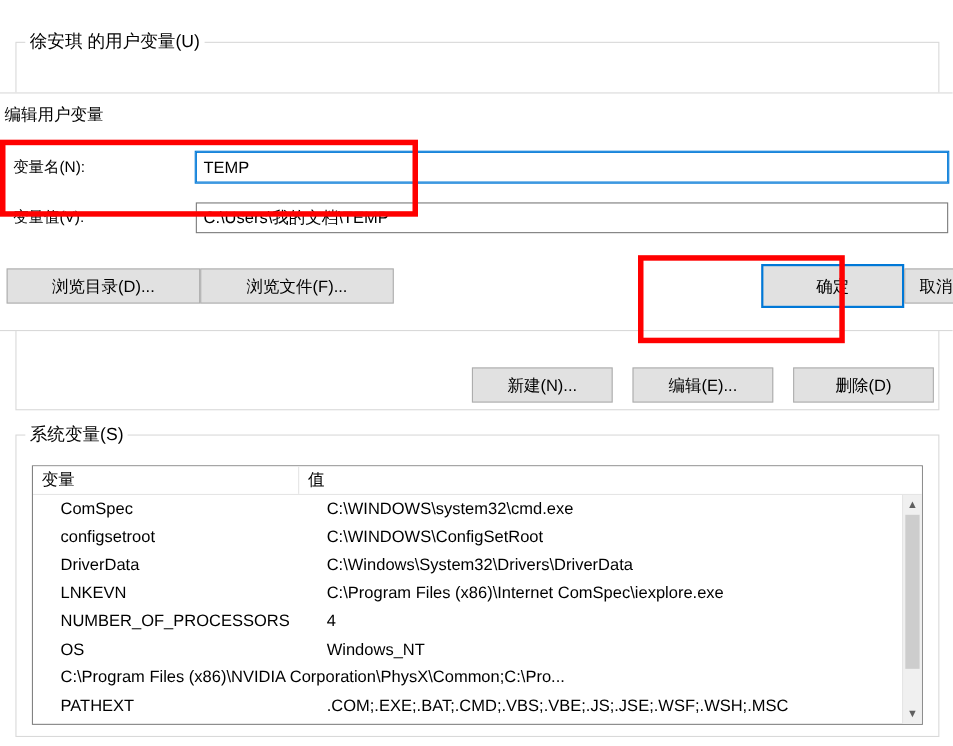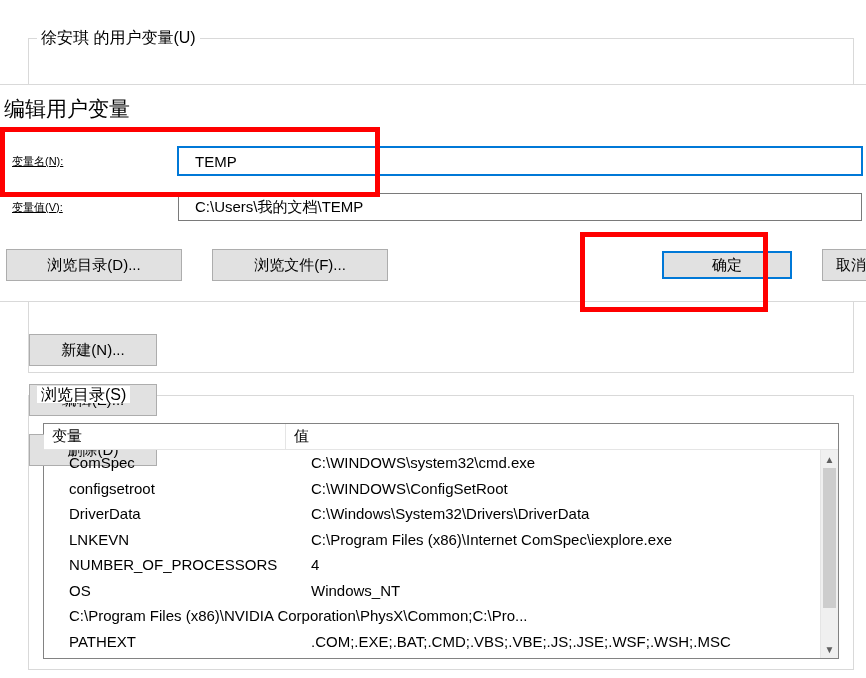--- a/index.html
+++ b/index.html
@@ -10,35 +10,34 @@
     font-size: 15px;
     background: #ffffff;
     color: #000;
     overflow: hidden;
   }
 
   
   .parent-body {
     position: absolute;
     top: 0; left: 0; right: 0; bottom: 0;
-    padding: 8px 12px 12px 28px;
+    padding: 8px 12px 12px 14px;
     background: #ffffff;
   }
   .groupbox { border: 1px solid #d9d9d9; margin-top: 14px; }
   .groupbox-top { margin-top: 30px; }
   .groupbox-label {
     position: relative; top: -11px; left: 8px;
     background: #ffffff; padding: 0 4px; font-size: 16px;
   }
   .user-gb-frame { height: 335px; }
 
   .button-row {
     display: flex; justify-content: flex-end; gap: 18px;
     margin: 10px 4px 0 0;
-    flex-direction: column;
   }
   .win-btn {
     width: 128px; height: 32px;
     background: #e1e1e1; border: 1px solid #adadad;
     font-size: 15px; font-family: inherit; cursor: pointer;
     display: flex; align-items: center; justify-content: center;
   }
 
   
   .sys-box {
@@ -100,47 +99,47 @@
   
   .edit-dialog {
     position: absolute;
     top: 84px; left: 0; right: 0;
     background: #ffffff;
     border-top: 1px solid #d9d9d9;
     border-bottom: 1px solid #d9d9d9;
     padding: 10px 0 20px 0;
   }
   .edit-title {
-    font-size: 21px; padding: 0 0 24px 4px;
+    font-size: 15px; padding: 0 0 24px 4px;
   }
   .edit-row {
     display: flex; align-items: center;
     margin: 0 0 18px 0; padding: 0 4px;
   }
   .edit-row .lbl {
-    width: 174px; padding-left: 8px; font-size: 11px; text-decoration: underline;
+    width: 174px; padding-left: 8px; font-size: 14px;
   }
   .edit-row input[type=text] {
     flex: 1; height: 28px;
     border: 1px solid #7a7a7a;
-    padding: 0 16px; font-size: 15px; font-family: inherit;
+    padding: 0 6px; font-size: 15px; font-family: inherit;
     background: #ffffff;
   }
   .edit-row input.focused {
     border: 1px solid #0078d7;
     outline: 1px solid #0078d7;
   }
   .edit-btn-row {
     display: flex; align-items: center;
-    padding: 10px 4px 0 6px; gap: 30px;
+    padding: 10px 4px 0 6px; 
   }
   .spacer { flex: 1; }
   .win-btn-wide { width: 176px; }
   .ok-btn {
-    width: 130px; height: 28px;
+    width: 130px; height: 40px;
     background: #e1e1e1; border: 2px solid #0078d7;
     font-size: 15px; font-family: inherit; cursor: pointer;
     display: flex; align-items: center; justify-content: center;
   }
 
   
   .redbox {
     position: absolute; border: 5px solid #ff0000;
     pointer-events: none; z-index: 50;
   }
@@ -155,21 +154,21 @@
     
     <div style="height:264px"></div>
     <div class="button-row">
       <button class="win-btn">新建(N)...</button>
       <button class="win-btn">编辑(E)...</button>
       <button class="win-btn">删除(D)</button>
     </div>
   </div>
 
   <div class="groupbox" style="margin-top:22px; padding-bottom:10px;">
-    <span class="groupbox-label">浏览目录(S)</span>
+    <span class="groupbox-label">系统变量(S)</span>
 
     <div class="sys-box">
       <div class="sys-header">
         <div class="col-name">变量</div>
         <div class="col-val">值</div>
       </div>
       <div class="sys-scroll">
         <div class="sys-rows" id="sys-rows">
             <div class="sys-row">
               <div class="col-name">ComSpec</div>

